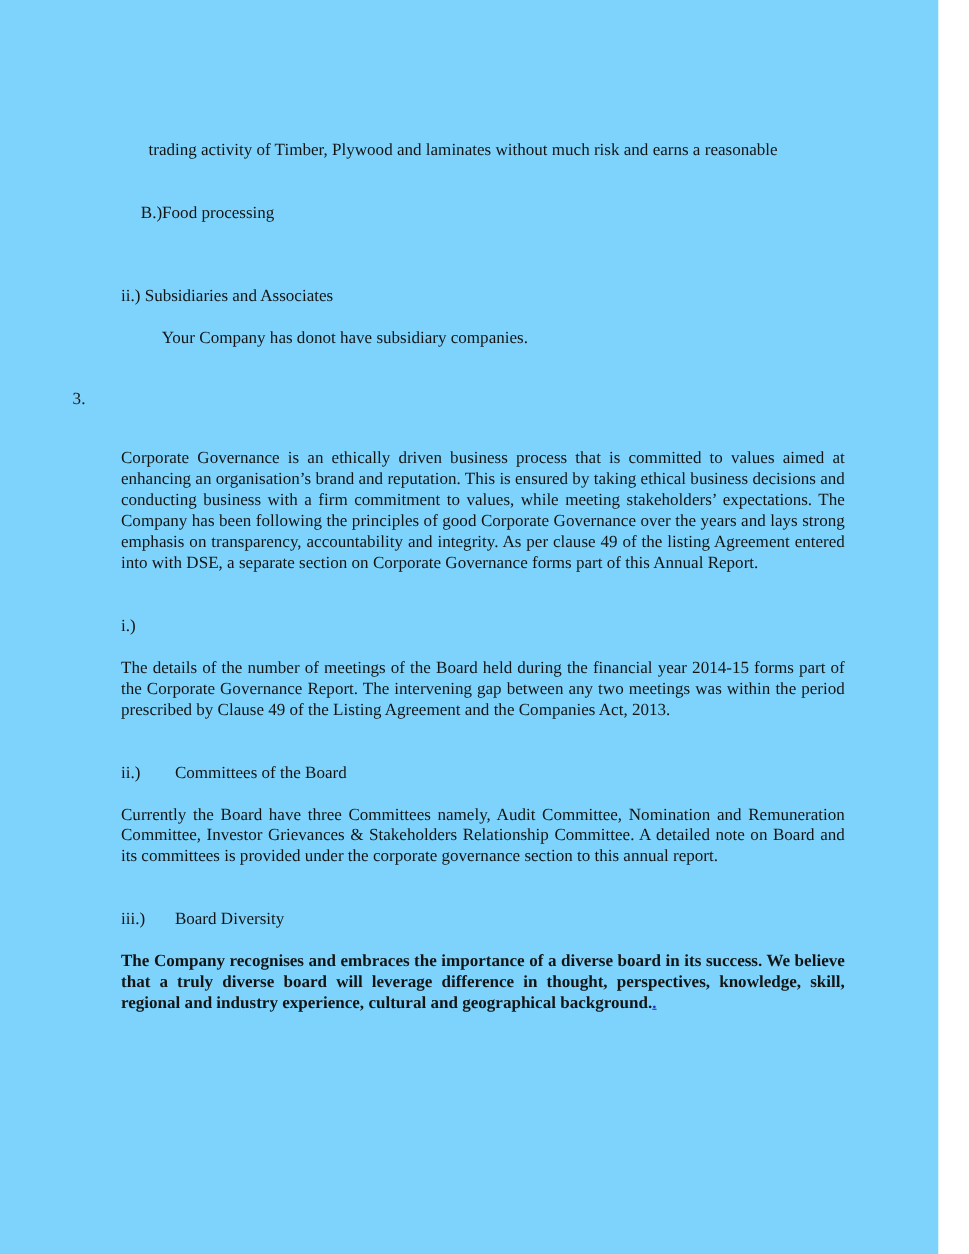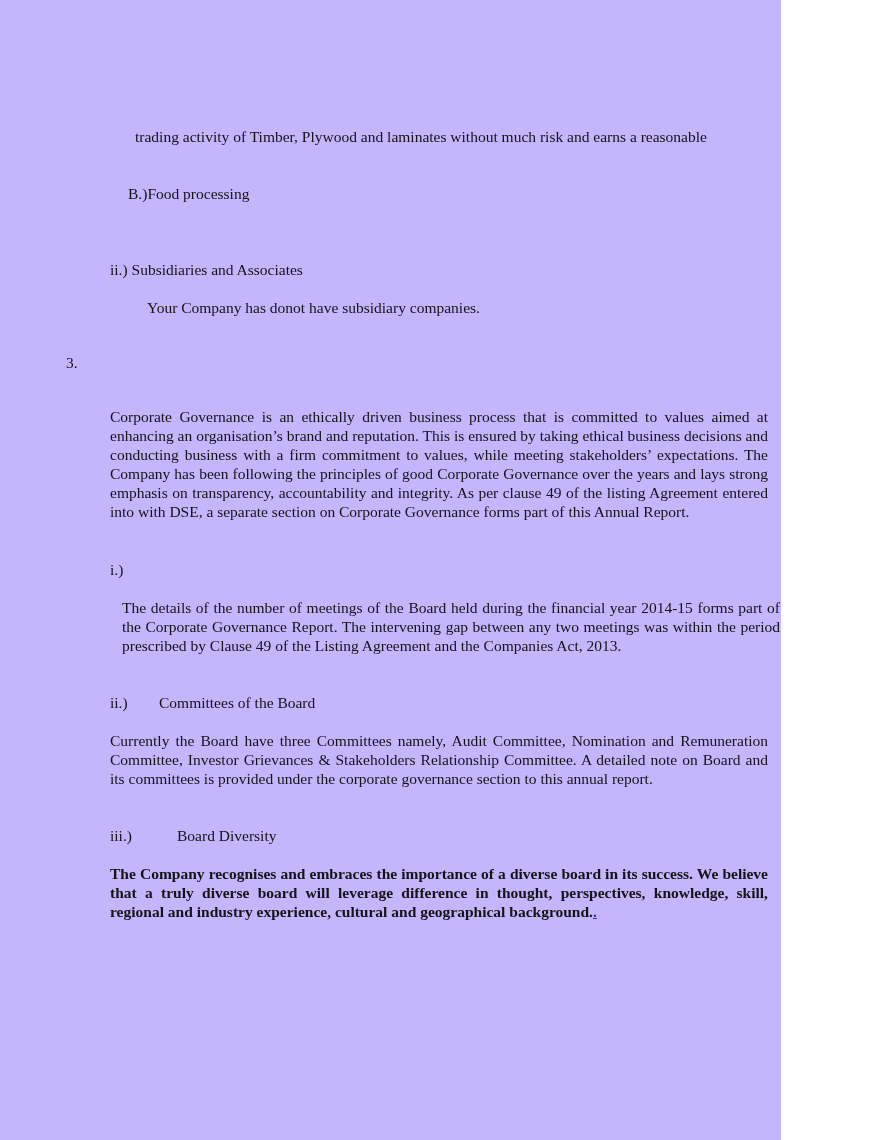--- a/index.html
+++ b/index.html
@@ -11,22 +11,22 @@
       width: 881px;
       height: 1140px;
       position: relative;
       overflow: hidden;
       font-family: "Liberation Serif", "DejaVu Serif", serif;
       color: #141414;
     }
     .page {
       position: absolute;
       left: 0; top: 0;
-      width: 781px; height: 1140px;
-      background: #c4b5fd;
+      width: 853px; height: 1140px;
+      background: #7dd3fc;
     }
     .line {
       position: absolute;
       font-size: 15.5px;
       line-height: 19px;
       white-space: nowrap;
     }
     .para {
       position: absolute;
       font-size: 15.5px;
@@ -55,23 +55,23 @@
   <div class="heading" style="left:128px; top:184px;">B.)Food processing</div>
 
   <div class="heading" style="left:110px; top:260px;">ii.) Subsidiaries and Associates</div>
   <div class="line" style="left:147px; top:298px;">Your Company has donot have subsidiary companies.</div>
 
   <div class="heading" style="left:66px; top:353px;">3.</div>
 
   <div class="para" style="left:110px; top:407px; width:658px;">Corporate Governance is an ethically driven business process that is committed to values aimed at enhancing an organisation’s brand and reputation. This is ensured by taking ethical business decisions and conducting business with a firm commitment to values, while meeting stakeholders’ expectations. The Company has been following the principles of good Corporate Governance over the years and lays strong emphasis on transparency, accountability and integrity. As per clause 49 of the listing Agreement entered into with DSE, a separate section on Corporate Governance forms part of this Annual Report.</div>
 
   <div class="heading" style="left:110px; top:560px;">i.)</div>
-  <div class="para" style="left:110px; top:598px; width:658px;margin-left:12px;">The details of the number of meetings of the Board held during the financial year 2014-15 forms part of the Corporate Governance Report. The intervening gap between any two meetings was within the period prescribed by Clause 49 of the Listing Agreement and the Companies Act, 2013.</div>
+  <div class="para" style="left:110px; top:598px; width:658px;">The details of the number of meetings of the Board held during the financial year 2014-15 forms part of the Corporate Governance Report. The intervening gap between any two meetings was within the period prescribed by Clause 49 of the Listing Agreement and the Companies Act, 2013.</div>
 
   <div class="heading" style="left:110px; top:693px;">ii.)</div>
   <div class="heading" style="left:159px; top:693px;">Committees of the Board</div>
   <div class="para" style="left:110px; top:731px; width:658px;">Currently the Board have three Committees namely, Audit Committee, Nomination and Remuneration Committee, Investor Grievances &amp; Stakeholders Relationship Committee. A detailed note on Board and its committees is provided under the corporate governance section to this annual report.</div>
 
   <div class="heading" style="left:110px; top:826px;">iii.)</div>
-  <div class="heading" style="left:159px; top:826px;margin-left:18px;">Board Diversity</div>
+  <div class="heading" style="left:159px; top:826px;">Board Diversity</div>
   <div class="para" style="left:110px; top:864px; width:658px;font-weight:bold;"><span>The Company recognises and embraces the importance of a diverse board in its success. We believe that a truly diverse board will leverage difference in thought, perspectives, knowledge, skill, regional and industry experience, cultural and geographical background.</span><span class="blue-mark">.</span></div>
 
 </div>
 
 </body></html>

